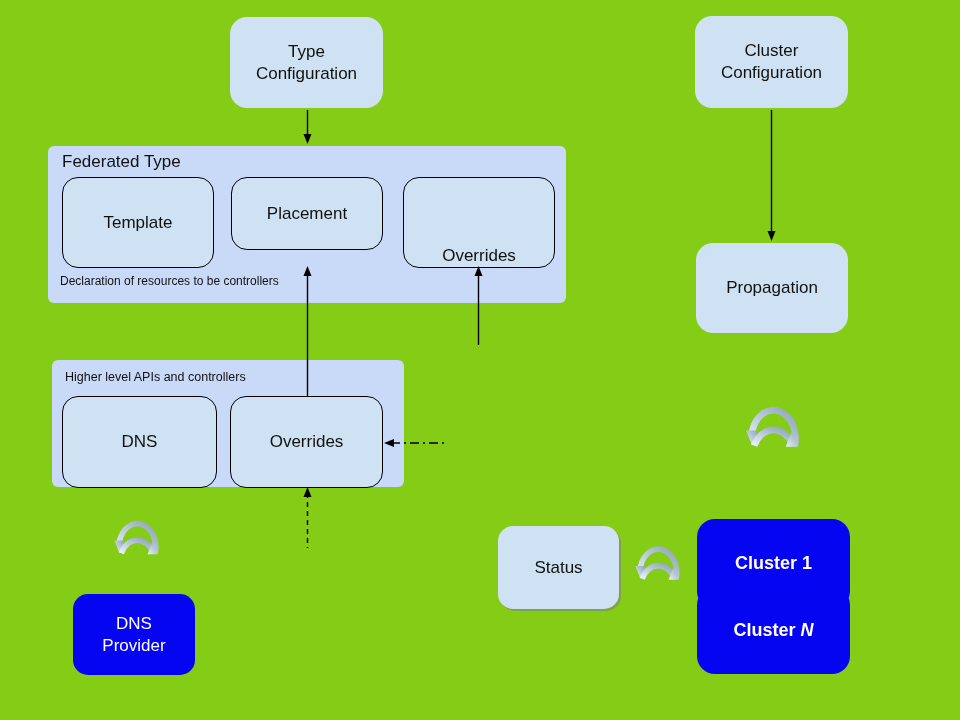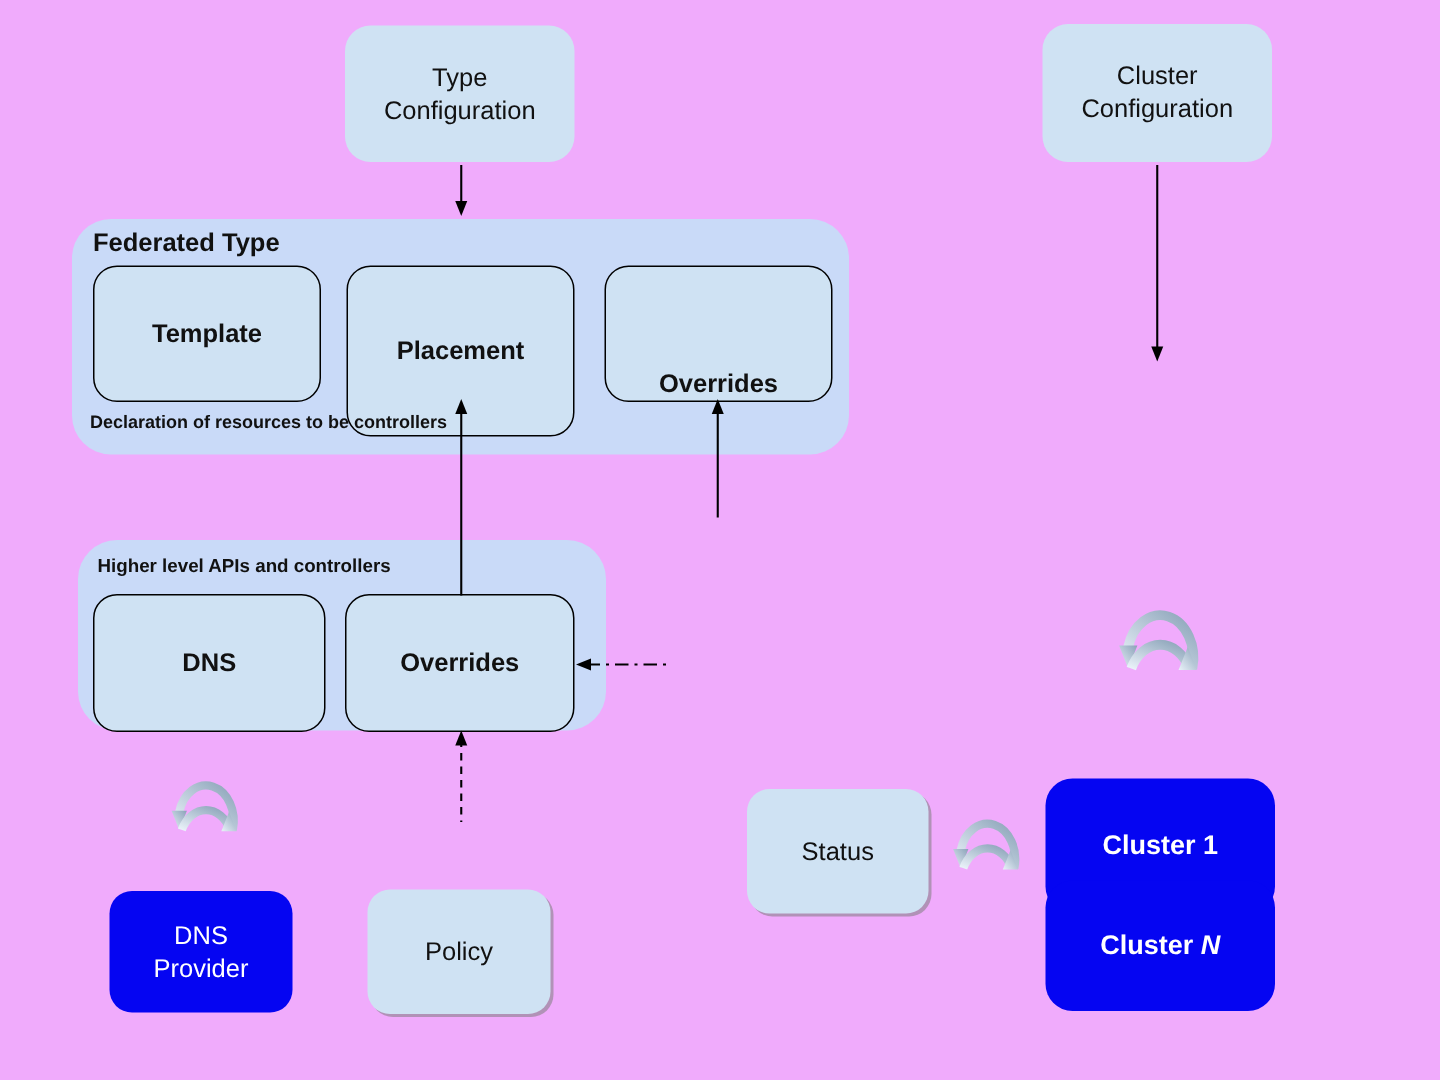--- a/index.html
+++ b/index.html
@@ -1,37 +1,37 @@
 <!DOCTYPE html>
 <html><head>
 <meta charset="utf-8">
 <style>
   html,body{margin:0;padding:0;background:#000;}
   .stage{
-    position:relative;width:960px;height:720px;background:#f0abfc;overflow:hidden;
+    position:relative;width:960px;height:720px;background:#84cc16;overflow:hidden;
     font-family:"Liberation Sans",sans-serif;
   }
   .box{
     position:absolute;box-sizing:border-box;
     display:flex;align-items:center;justify-content:center;text-align:center;
     color:#111;font-size:17px;line-height:1.28;white-space:pre-line;
   }
   .light{background:#cfe2f3;border-radius:17px;}
   .inner{background:#cfe2f3;border:1px solid #000;border-radius:16px;}
   .blue{background:#0505f2;color:#fff;font-weight:bold;font-size:18px;border-radius:18px;}
-  .group{position:absolute;box-sizing:border-box;background:#c9daf8;border-radius:26px;font-weight:bold;}
+  .group{position:absolute;box-sizing:border-box;background:#c9daf8;border-radius:6px;}
   .group-title{position:absolute;color:#111;}
   .shadowed{box-shadow:2px 2px 0 rgba(125,125,125,0.55);}
   
   .n-typeconf{left:230px;top:17px;width:153px;height:91px;}
   .n-clusterconf{left:695px;top:16px;width:153px;height:92px;}
   .g-federated{left:48px;top:146px;width:518px;height:157px;}
   .g-federated .group-title{left:14px;top:6px;font-size:17px;}
   .n-template{left:14px;top:31px;width:152px;height:91px;}
-  .n-placement{left:183px;top:31px;width:152px;height:114px;}
+  .n-placement{left:183px;top:31px;width:152px;height:73px;}
   .n-overrides{left:355px;top:31px;width:152px;height:91px;align-items:flex-end;}
   .g-caption{position:absolute;left:12px;top:128px;font-size:12px;color:#111;}
   .n-propagation{left:696px;top:243px;width:152px;height:90px;}
   .g-higher{left:52px;top:360px;width:352px;height:127px;}
   .g-higher .group-title{left:13px;top:10px;font-size:12.5px;}
   .n-dns{left:10px;top:36px;width:155px;height:92px;}
   .n-scheduling{left:178px;top:36px;width:153px;height:92px;}
   .n-dnsprov{left:73px;top:594px;width:122px;height:81px;border-radius:15px;font-size:17px;font-weight:normal;}
   .n-policy{left:245px;top:593px;width:122px;height:83px;border-radius:15px;}
   .n-status{left:498px;top:526px;width:121px;height:83px;border-radius:15px;}
@@ -69,39 +69,39 @@
     </div>
     <div class="box inner n-placement">
       <span>Placement</span>
     </div>
     <div class="box inner n-overrides">
       <span>Overrides</span>
     </div>
     <div class="g-caption">Declaration of resources to be controllers</div>
   </div>
 
+  <div class="box light n-propagation">
+    <span>Propagation</span>
+  </div>
 
   <div class="group g-higher">
     <div class="group-title">Higher level APIs and controllers</div>
     <div class="box inner n-dns">
       <span>DNS</span>
     </div>
     <div class="box inner n-scheduling">
       <span>Overrides</span>
     </div>
   </div>
 
   <div class="box blue n-dnsprov">
     <span>DNS
 Provider</span>
   </div>
 
-  <div class="box light shadowed n-policy">
-    <span>Policy</span>
-  </div>
 
   <div class="box light shadowed n-status">
     <span>Status</span>
   </div>
 
   <div class="box blue n-cluster1">
     <span>Cluster 1</span>
   </div>
 
   <div class="box blue n-clustern">

